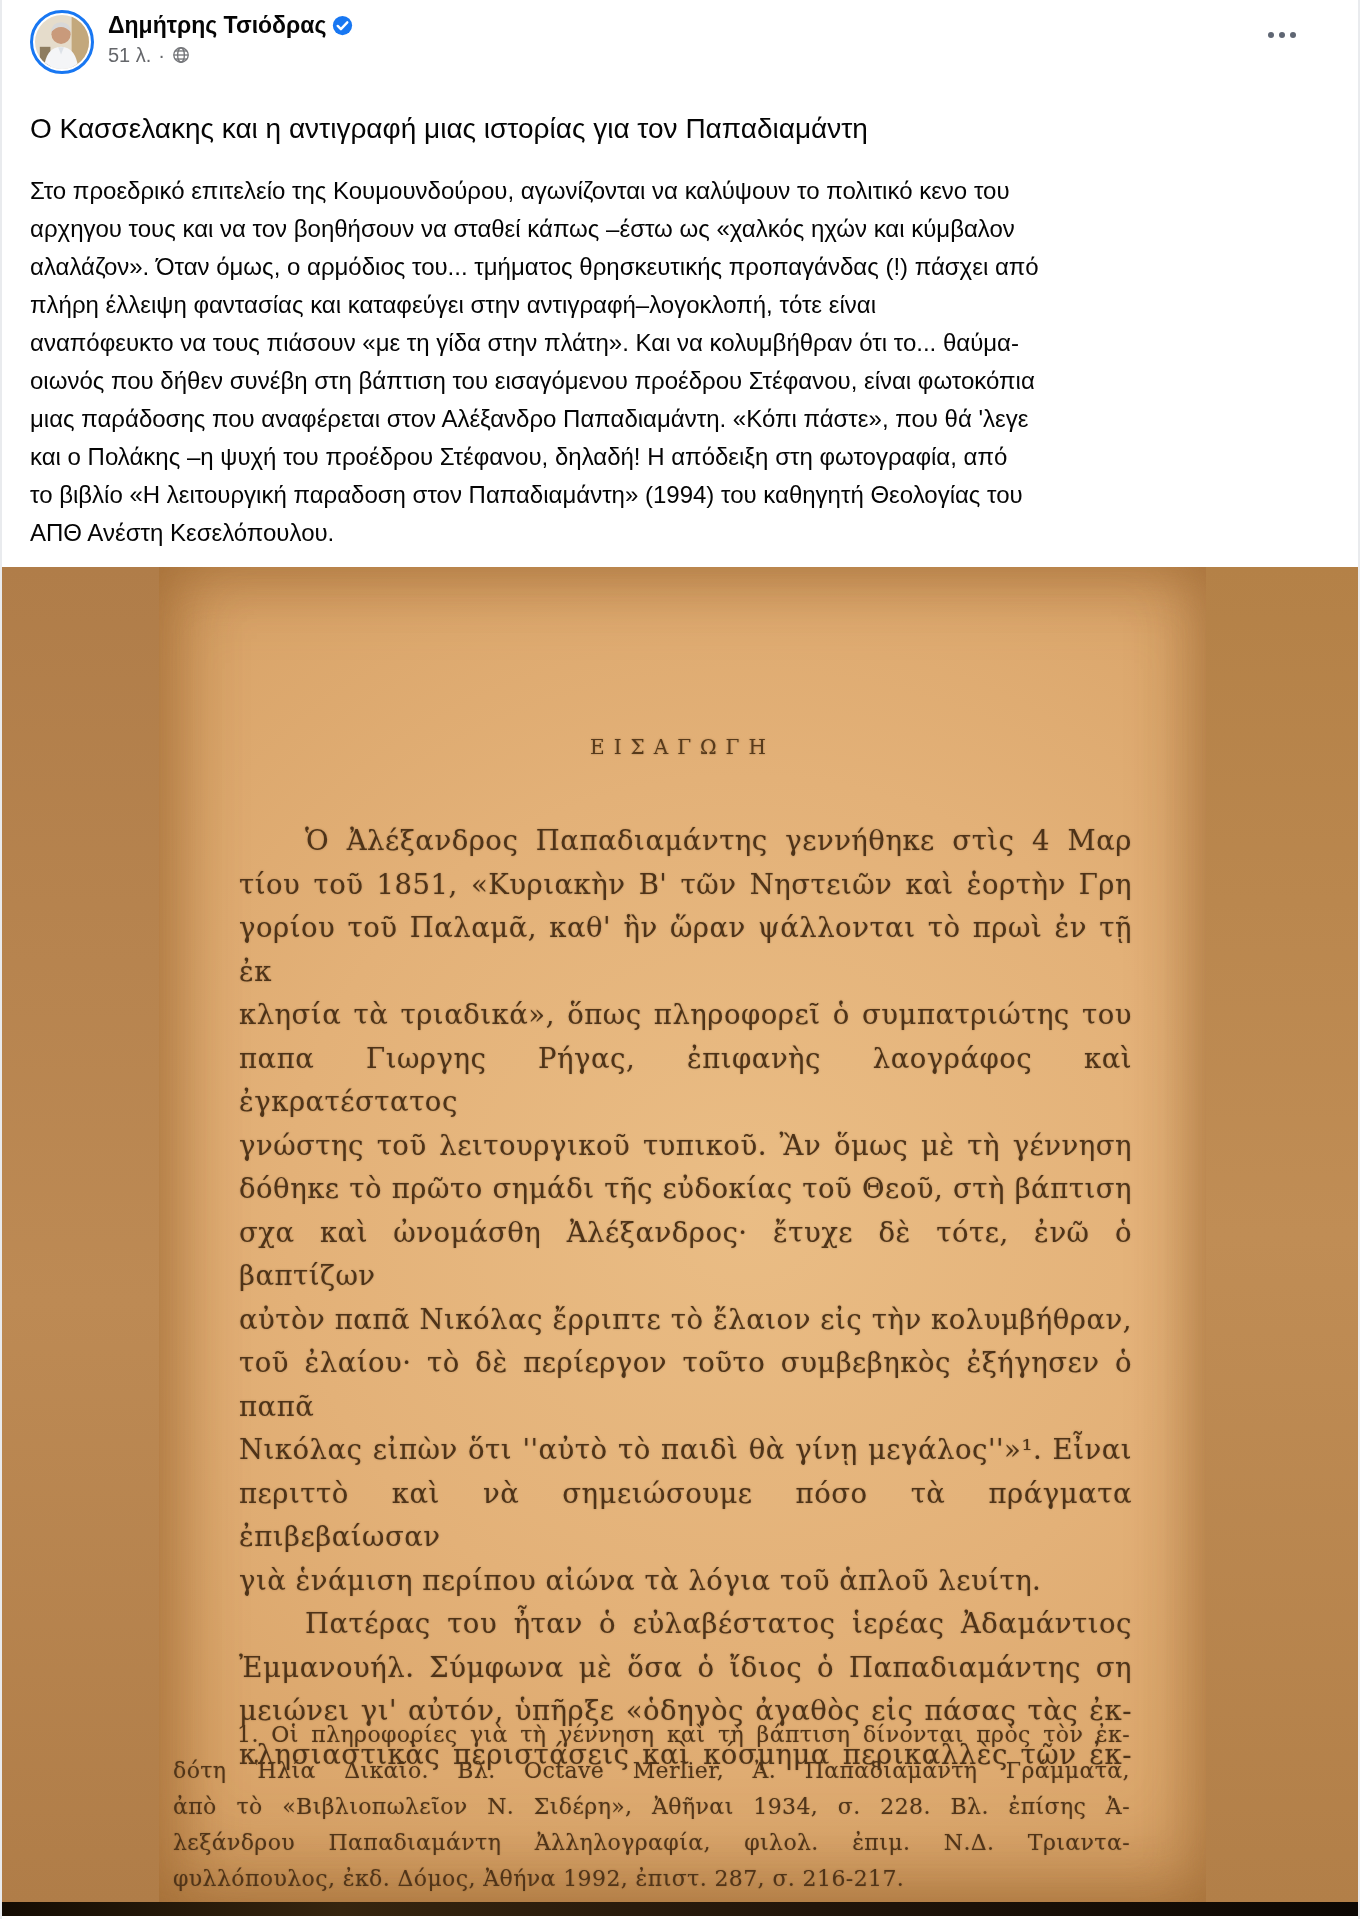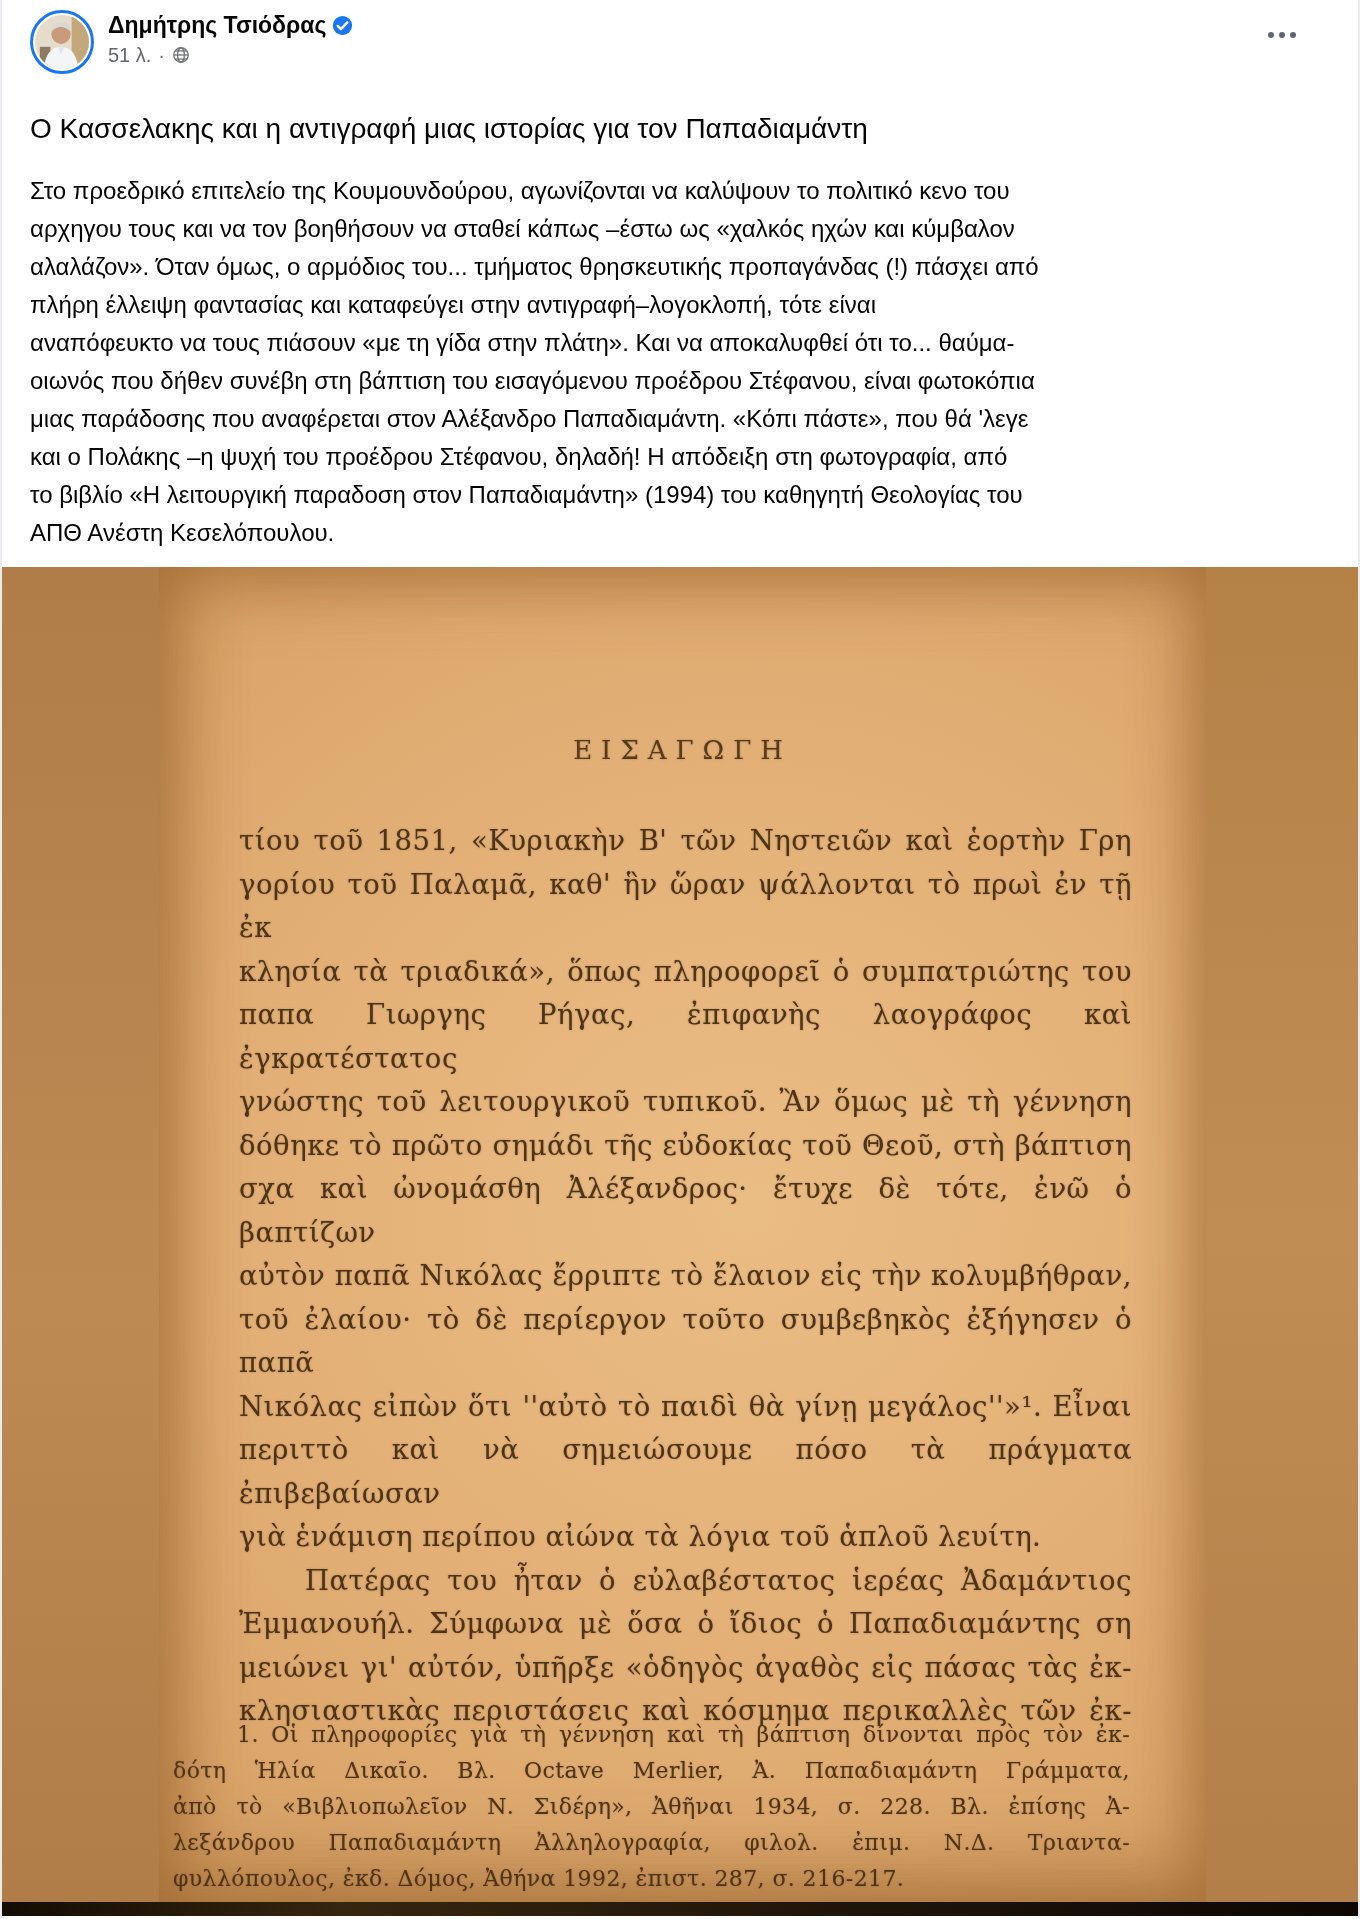--- a/index.html
+++ b/index.html
@@ -47,21 +47,21 @@
   .strip-right{position:absolute;right:0;top:0;bottom:14px;width:152px;
     background:linear-gradient(to bottom,#b48147,#c08d55 50%,#b27f48);}
   .page{position:absolute;left:157px;right:152px;top:0;bottom:14px;
     background:radial-gradient(115% 85% at 56% 48%, #eabd85 0%, #e3b178 38%, #d9a469 68%, #cc9659 100%);
     box-shadow:inset 26px 0 60px rgba(150,95,40,.38), inset -20px 0 50px rgba(150,100,45,.28),
                inset 0 -40px 80px rgba(130,80,30,.30), inset 0 30px 60px rgba(160,105,50,.25);}
   .photo-bottom{position:absolute;left:0;right:0;bottom:0;height:14px;
     background:linear-gradient(to right,#140c03,#36250f 25%,#21150a 60%,#0c0703);}
   .book-title{
     position:absolute;left:157px;right:152px;top:168px;text-align:center;
-    font-family:"DejaVu Serif",serif;font-size:26px;letter-spacing:9px;
+    font-family:"DejaVu Serif",serif;font-size:20px;letter-spacing:9px;
     color:#573a1b;text-shadow:0 0 2px rgba(87,58,27,.45);}
   .book-body{
     position:absolute;left:237px;width:893px;top:252px;
     font-family:"DejaVu Serif",serif;font-size:27.5px;line-height:43.5px;
     color:#4e3318;letter-spacing:.5px;text-shadow:0 0 2px rgba(78,51,24,.38);}
   .book-foot{
     position:absolute;left:171px;width:957px;top:1150px;
     font-family:"DejaVu Serif",serif;font-size:22px;line-height:36px;
     color:#503418;letter-spacing:.4px;text-shadow:0 0 1.5px rgba(80,52,24,.42);}
   .book-line,.foot-line{text-align:justify;text-align-last:justify;}
@@ -114,37 +114,38 @@
   </div>
 
   <div class="post-text">
     <p class="post-title">Ο Κασσελακης και η αντιγραφή μιας ιστορίας για τον Παπαδιαμάντη</p>
     <div class="post-body">
 
     <div class="post-line">Στο προεδρικό επιτελείο της Κουμουνδούρου, αγωνίζονται να καλύψουν το πολιτικό κενο του</div>
         <div class="post-line">αρχηγου τους και να τον βοηθήσουν να σταθεί κάπως –έστω ως «χαλκός ηχών και κύμβαλον</div>
         <div class="post-line">αλαλάζον». Όταν όμως, ο αρμόδιος του... τμήματος θρησκευτικής προπαγάνδας (!) πάσχει από</div>
         <div class="post-line">πλήρη έλλειψη φαντασίας και καταφεύγει στην αντιγραφή–λογοκλοπή, τότε είναι</div>
-        <div class="post-line">αναπόφευκτο να τους πιάσουν «με τη γίδα στην πλάτη». Και να αποκαλυφθεί ότι το... θαύμα-</div>
+        <div class="post-line">αναπόφευκτο να τους πιάσουν «με τη γίδα στην πλάτη». Και να κολυμβήθραν ότι το... θαύμα-</div>
         <div class="post-line">οιωνός που δήθεν συνέβη στη βάπτιση του εισαγόμενου προέδρου Στέφανου, είναι φωτοκόπια</div>
         <div class="post-line">μιας παράδοσης που αναφέρεται στον Αλέξανδρο Παπαδιαμάντη. «Κόπι πάστε», που θά 'λεγε</div>
         <div class="post-line">και ο Πολάκης –η ψυχή του προέδρου Στέφανου, δηλαδή! Η απόδειξη στη φωτογραφία, από</div>
         <div class="post-line">το βιβλίο «Η λειτουργική παραδοση στον Παπαδιαμάντη» (1994) του καθηγητή Θεολογίας του</div>
         <div class="post-line">ΑΠΘ Ανέστη Κεσελόπουλου.</div>
       </div>
   </div>
 
   <div class="photo">
     <div class="photo-bg"></div>
     <div class="strip-left"></div>
     <div class="strip-right"></div>
     <div class="page"></div>
     <div class="book-title">ΕΙΣΑΓΩΓΗ</div>
     <div class="book-body">
 
+    <div class="book-line indent">Ὁ Ἀλέξανδρος Παπαδιαμάντης γεννήθηκε στὶς 4 Μαρ</div>
         <div class="book-line">τίου τοῦ 1851, «Κυριακὴν Β' τῶν Νηστειῶν καὶ ἑορτὴν Γρη</div>
         <div class="book-line">γορίου τοῦ Παλαμᾶ, καθ' ἣν ὥραν ψάλλονται τὸ πρωὶ ἐν τῇ ἐκ</div>
         <div class="book-line">κλησία τὰ τριαδικά», ὅπως πληροφορεῖ ὁ συμπατριώτης του</div>
         <div class="book-line">παπα Γιωργης Ρήγας, ἐπιφανὴς λαογράφος καὶ ἐγκρατέστατος</div>
         <div class="book-line">γνώστης τοῦ λειτουργικοῦ τυπικοῦ. Ἂν ὅμως μὲ τὴ γέννηση</div>
         <div class="book-line">δόθηκε τὸ πρῶτο σημάδι τῆς εὐδοκίας τοῦ Θεοῦ, στὴ βάπτιση</div>
         <div class="book-line">σχα καὶ ὠνομάσθη Ἀλέξανδρος· ἔτυχε δὲ τότε, ἐνῶ ὁ βαπτίζων</div>
         <div class="book-line">αὐτὸν παπᾶ Νικόλας ἔρριπτε τὸ ἔλαιον εἰς τὴν κολυμβήθραν,</div>
         <div class="book-line">τοῦ ἐλαίου· τὸ δὲ περίεργον τοῦτο συμβεβηκὸς ἐξήγησεν ὁ παπᾶ</div>
         <div class="book-line">Νικόλας εἰπὼν ὅτι ''αὐτὸ τὸ παιδὶ θὰ γίνῃ μεγάλος''»¹. Εἶναι</div>

